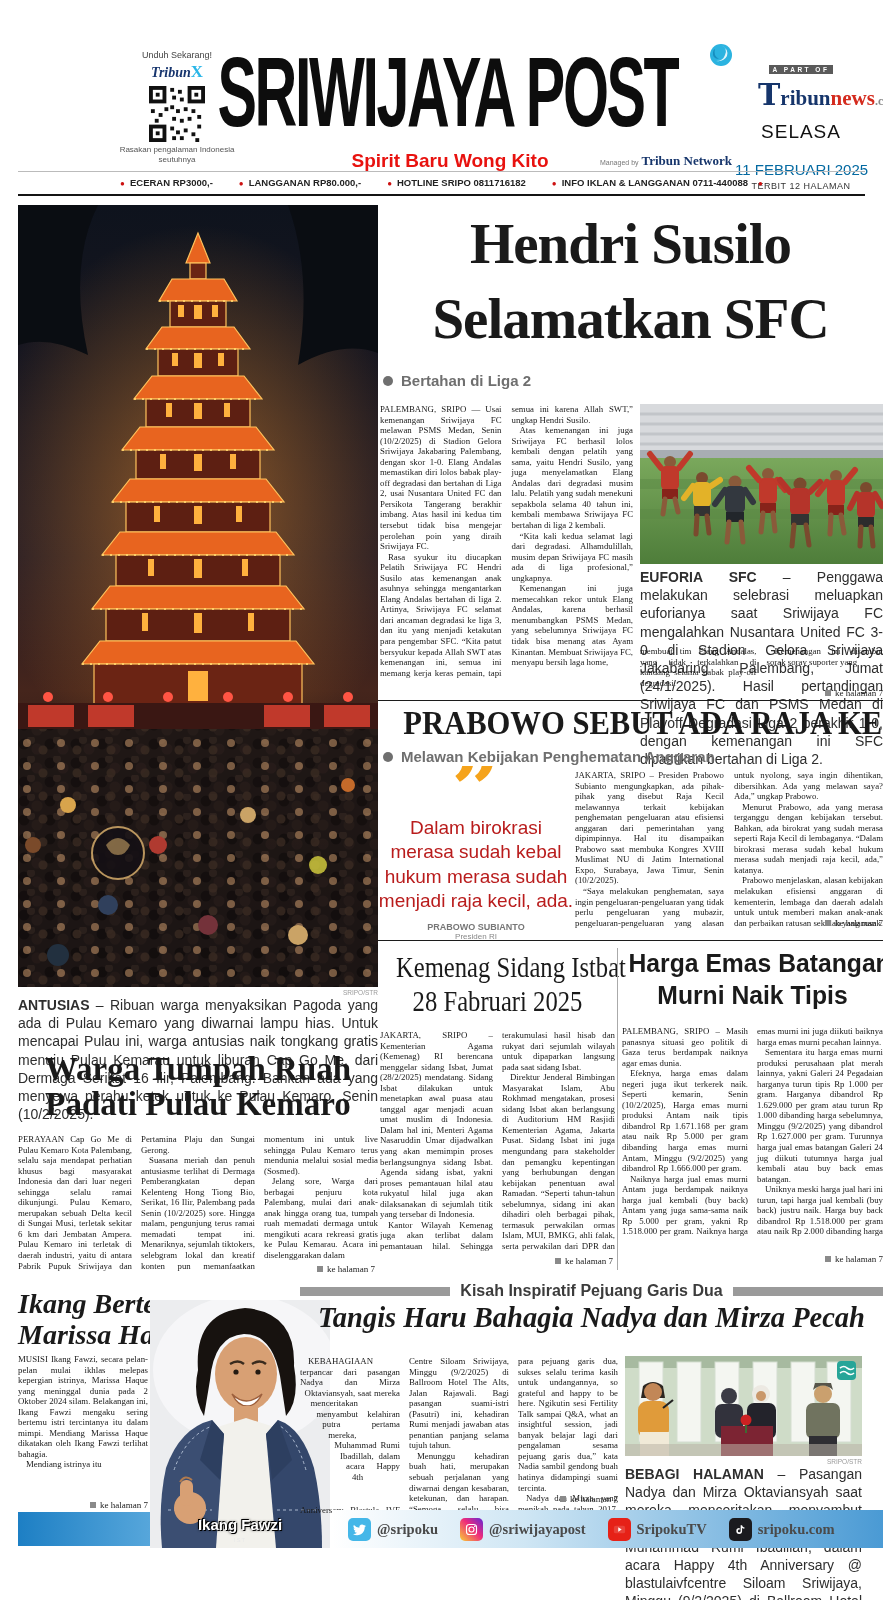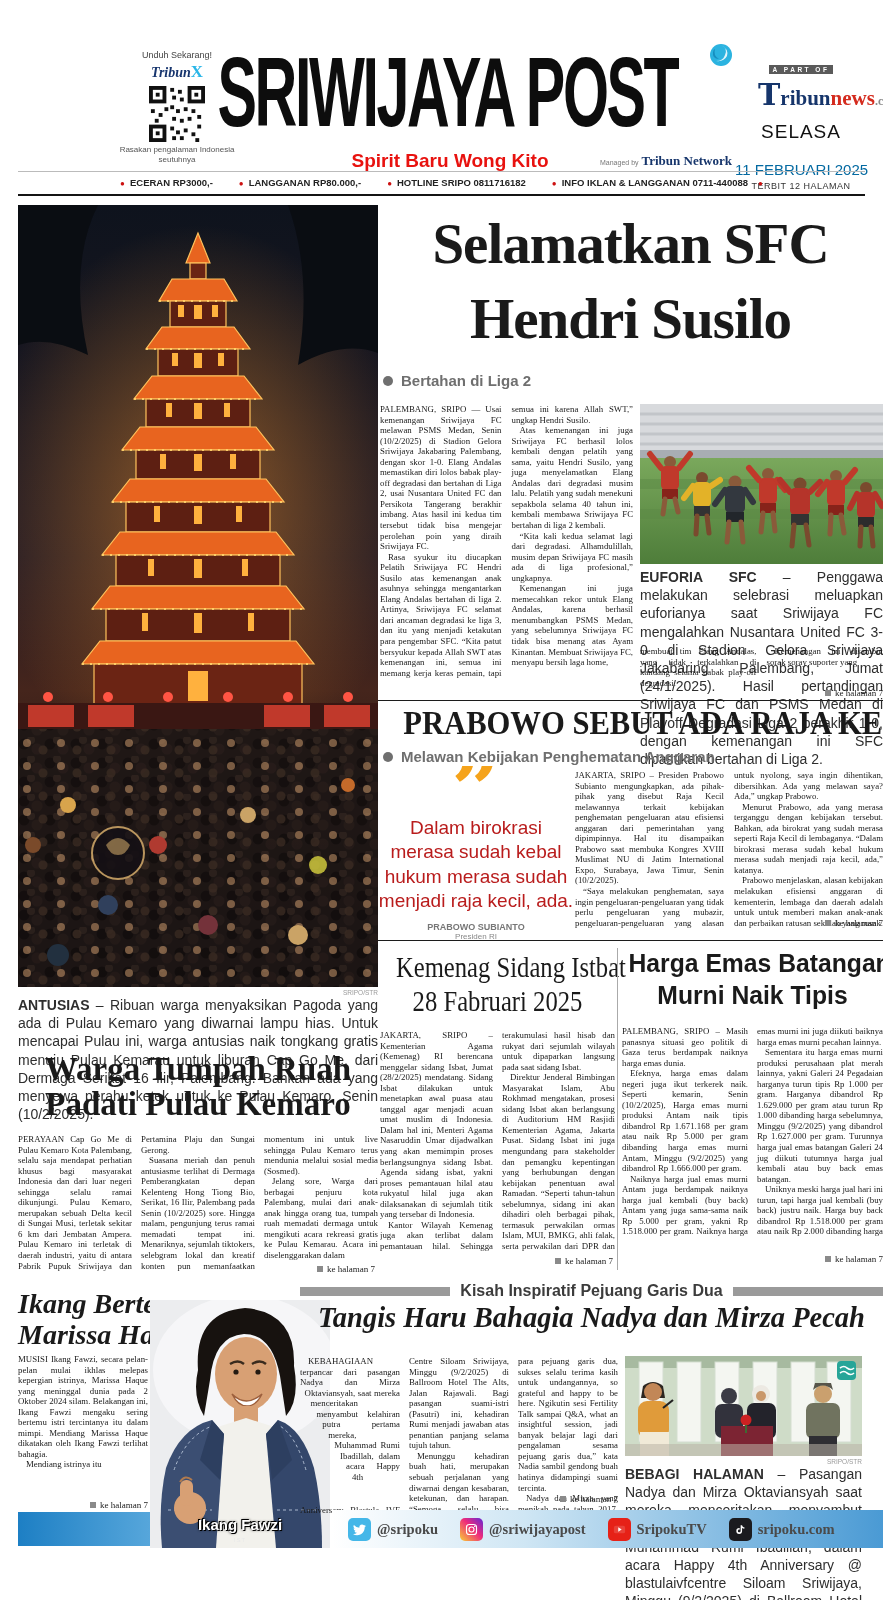--- a/index.html
+++ b/index.html
@@ -367,22 +367,22 @@
       </g>
       <circle cx="40" cy="208" r="16" fill="#d8a074"></circle>
       <rect x="30" y="180" width="13" height="26" rx="6" fill="#d8a074"></rect>
       <path d="M30 182 q5 -8 12 -2" stroke="#b07a4e" stroke-width="2" fill="none"></path>
     </svg>
   </div>
   <div class="ikang-cap">Ikang Fawzi</div>
   <div class="ikang-credit">IST</div>
 
   <div class="lead-head">
+      <p class="hl-line">Hendri Susilo</p>
       <p class="hl-line">Selamatkan SFC</p>
-      <p class="hl-line">Hendri Susilo</p>
     </div>
   <div class="subhead lead-sub">
       <span class="dot"></span>
       <span>Bertahan di Liga 2</span>
     </div>
   <div class="body lead-body">
       <p class="para">PALEMBANG, SRIPO — Usai kemenangan Sriwijaya FC melawan PSMS Medan, Senin (10/2/2025) di Stadion Gelora Sriwijaya Jakabaring Palembang, dengan skor 1-0. Elang Andalas memastikan diri lolos babak play-off degradasi dan bertahan di Liga 2, usai Nusantara United FC dan Persikota Tangerang berakhir imbang. Atas hasil ini kedua tim tersebut tidak bisa mengejar perolehan poin yang diraih Sriwijaya FC.</p>
       <p class="para">Rasa syukur itu diucapkan Pelatih Sriwijaya FC Hendri Susilo atas kemenangan anak asuhnya sehingga mengantarkan Elang Andalas bertahan di liga 2. Artinya, Sriwijaya FC selamat dari ancaman degradasi ke liga 3, dan itu yang menjadi ketakutan para pengembar SFC. “Kita patut bersyukur kepada Allah SWT atas kemenangan ini, semua ini memang kerja keras pemain, tapi semua ini karena Allah SWT,” ungkap Hendri Susilo.</p>
       <p class="para">Atas kemenangan ini juga Sriwijaya FC berhasil lolos kembali dengan pelatih yang sama, yaitu Hendri Susilo, yang juga menyelamatkan Elang Andalas dari degradasi musim lalu. Pelatih yang sudah menekuni sepakbola selama 40 tahun ini, kembali membawa Sriwijaya FC bertahan di liga 2 kembali.</p>
       <p class="para">“Kita kali kedua selamat lagi dari degradasi. Alhamdulillah, musim depan Sriwijaya FC masih ada di liga profesional,” ungkapnya.</p>
@@ -500,21 +500,21 @@
     </div>
   <div class="jump kemenag-jump"><span class="sq"></span><span>ke halaman 7</span></div>
 
   <div class="vdiv"></div>
 
   <div class="emas-head">
     <span class="squeeze">Harga Emas Batangan</span>
     <span class="squeeze">Murni Naik Tipis</span>
   </div>
   <div class="body emas-body">
-      <p class="para">PALEMBANG, SRIPO – Masih panasnya situasi geo politik di Gaza terus berdampak naiknya harga emas dunia.</p>
+      <p class="para">PALEMBANG, SRIPO – Masih panasnya situasi geo politik di Gaza terus berdampak naiknya agar emas dunia.</p>
       <p class="para">Efeknya, harga emas dalam negeri juga ikut terkerek naik. Seperti kemarin, Senin (10/2/2025), Harga emas murni produksi Antam naik tipis dibandrol Rp 1.671.168 per gram atau naik Rp 5.000 per gram dibanding harga emas murni Antam, Minggu (9/2/2025) yang dibandrol Rp 1.666.000 per gram.</p>
       <p class="para">Naiknya harga jual emas murni Antam juga berdampak naiknya harga jual kembali (buy back) Antam yang juga sama-sama naik Rp 5.000 per gram, yakni Rp 1.518.000 per gram. Naiknya harga emas murni ini juga diikuti baiknya harga emas murni pecahan lainnya.</p>
       <p class="para">Sementara itu harga emas murni produksi perusahaan plat merah lainnya, yakni Galeri 24 Pegadaian harganya turun tipis Rp 1.000 per gram. Harganya dibandrol Rp 1.629.000 per gram atau turun Rp 1.000 dibanding harga sebelumnya, Minggu (9/2/2025) yang dibandrol Rp 1.627.000 per gram. Turunnya harga jual emas batangan Galeri 24 jug diikuti tutumnya harga jual kembali atau buy back emas batangan.</p>
       <p class="para">Uniknya meski harga jual hari ini turun, tapi harga jual kembali (buy back) justru naik. Harga buy back dibandrol Rp 1.518.000 per gram atau naik Rp 2.000 dibanding harga sebelumnya dibandrol Rp 1.516.000 per gram.</p>
     </div>
   <div class="jump emas-jump"><span class="sq"></span><span>ke halaman 7</span></div>
 
   <div class="kicker">
     <span class="bar"></span>
     <span>Kisah Inspiratif Pejuang Garis Dua</span>

